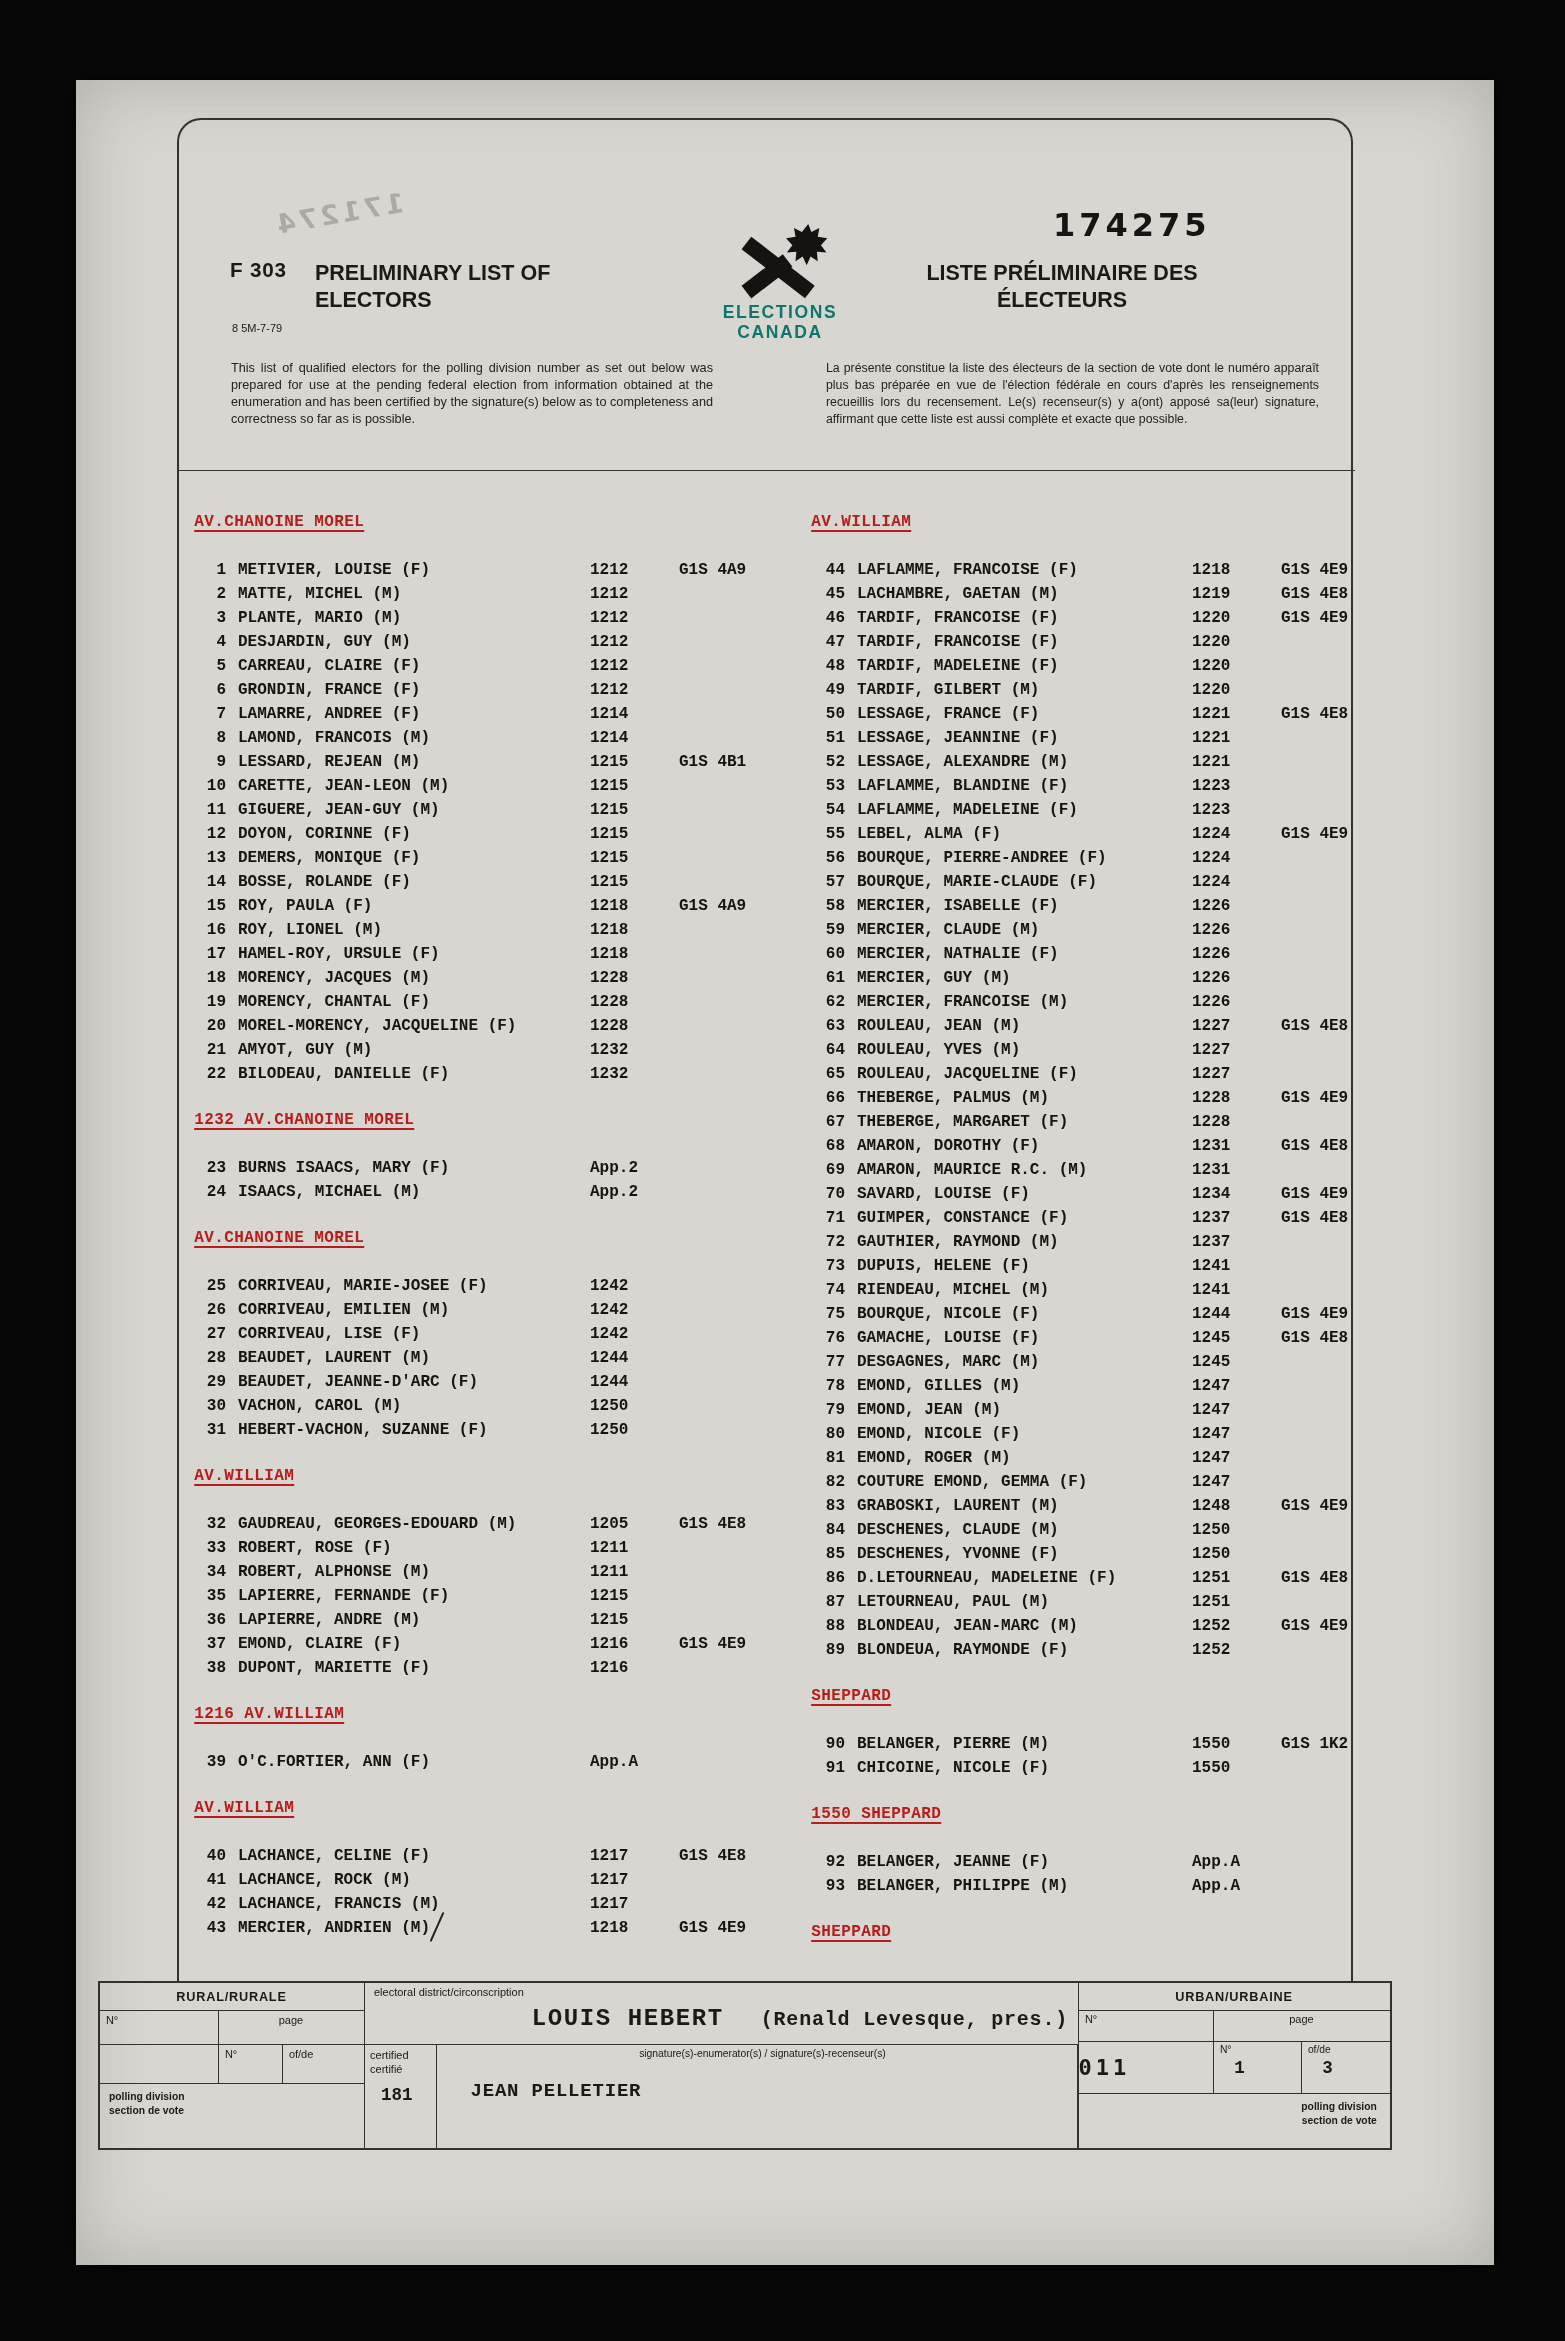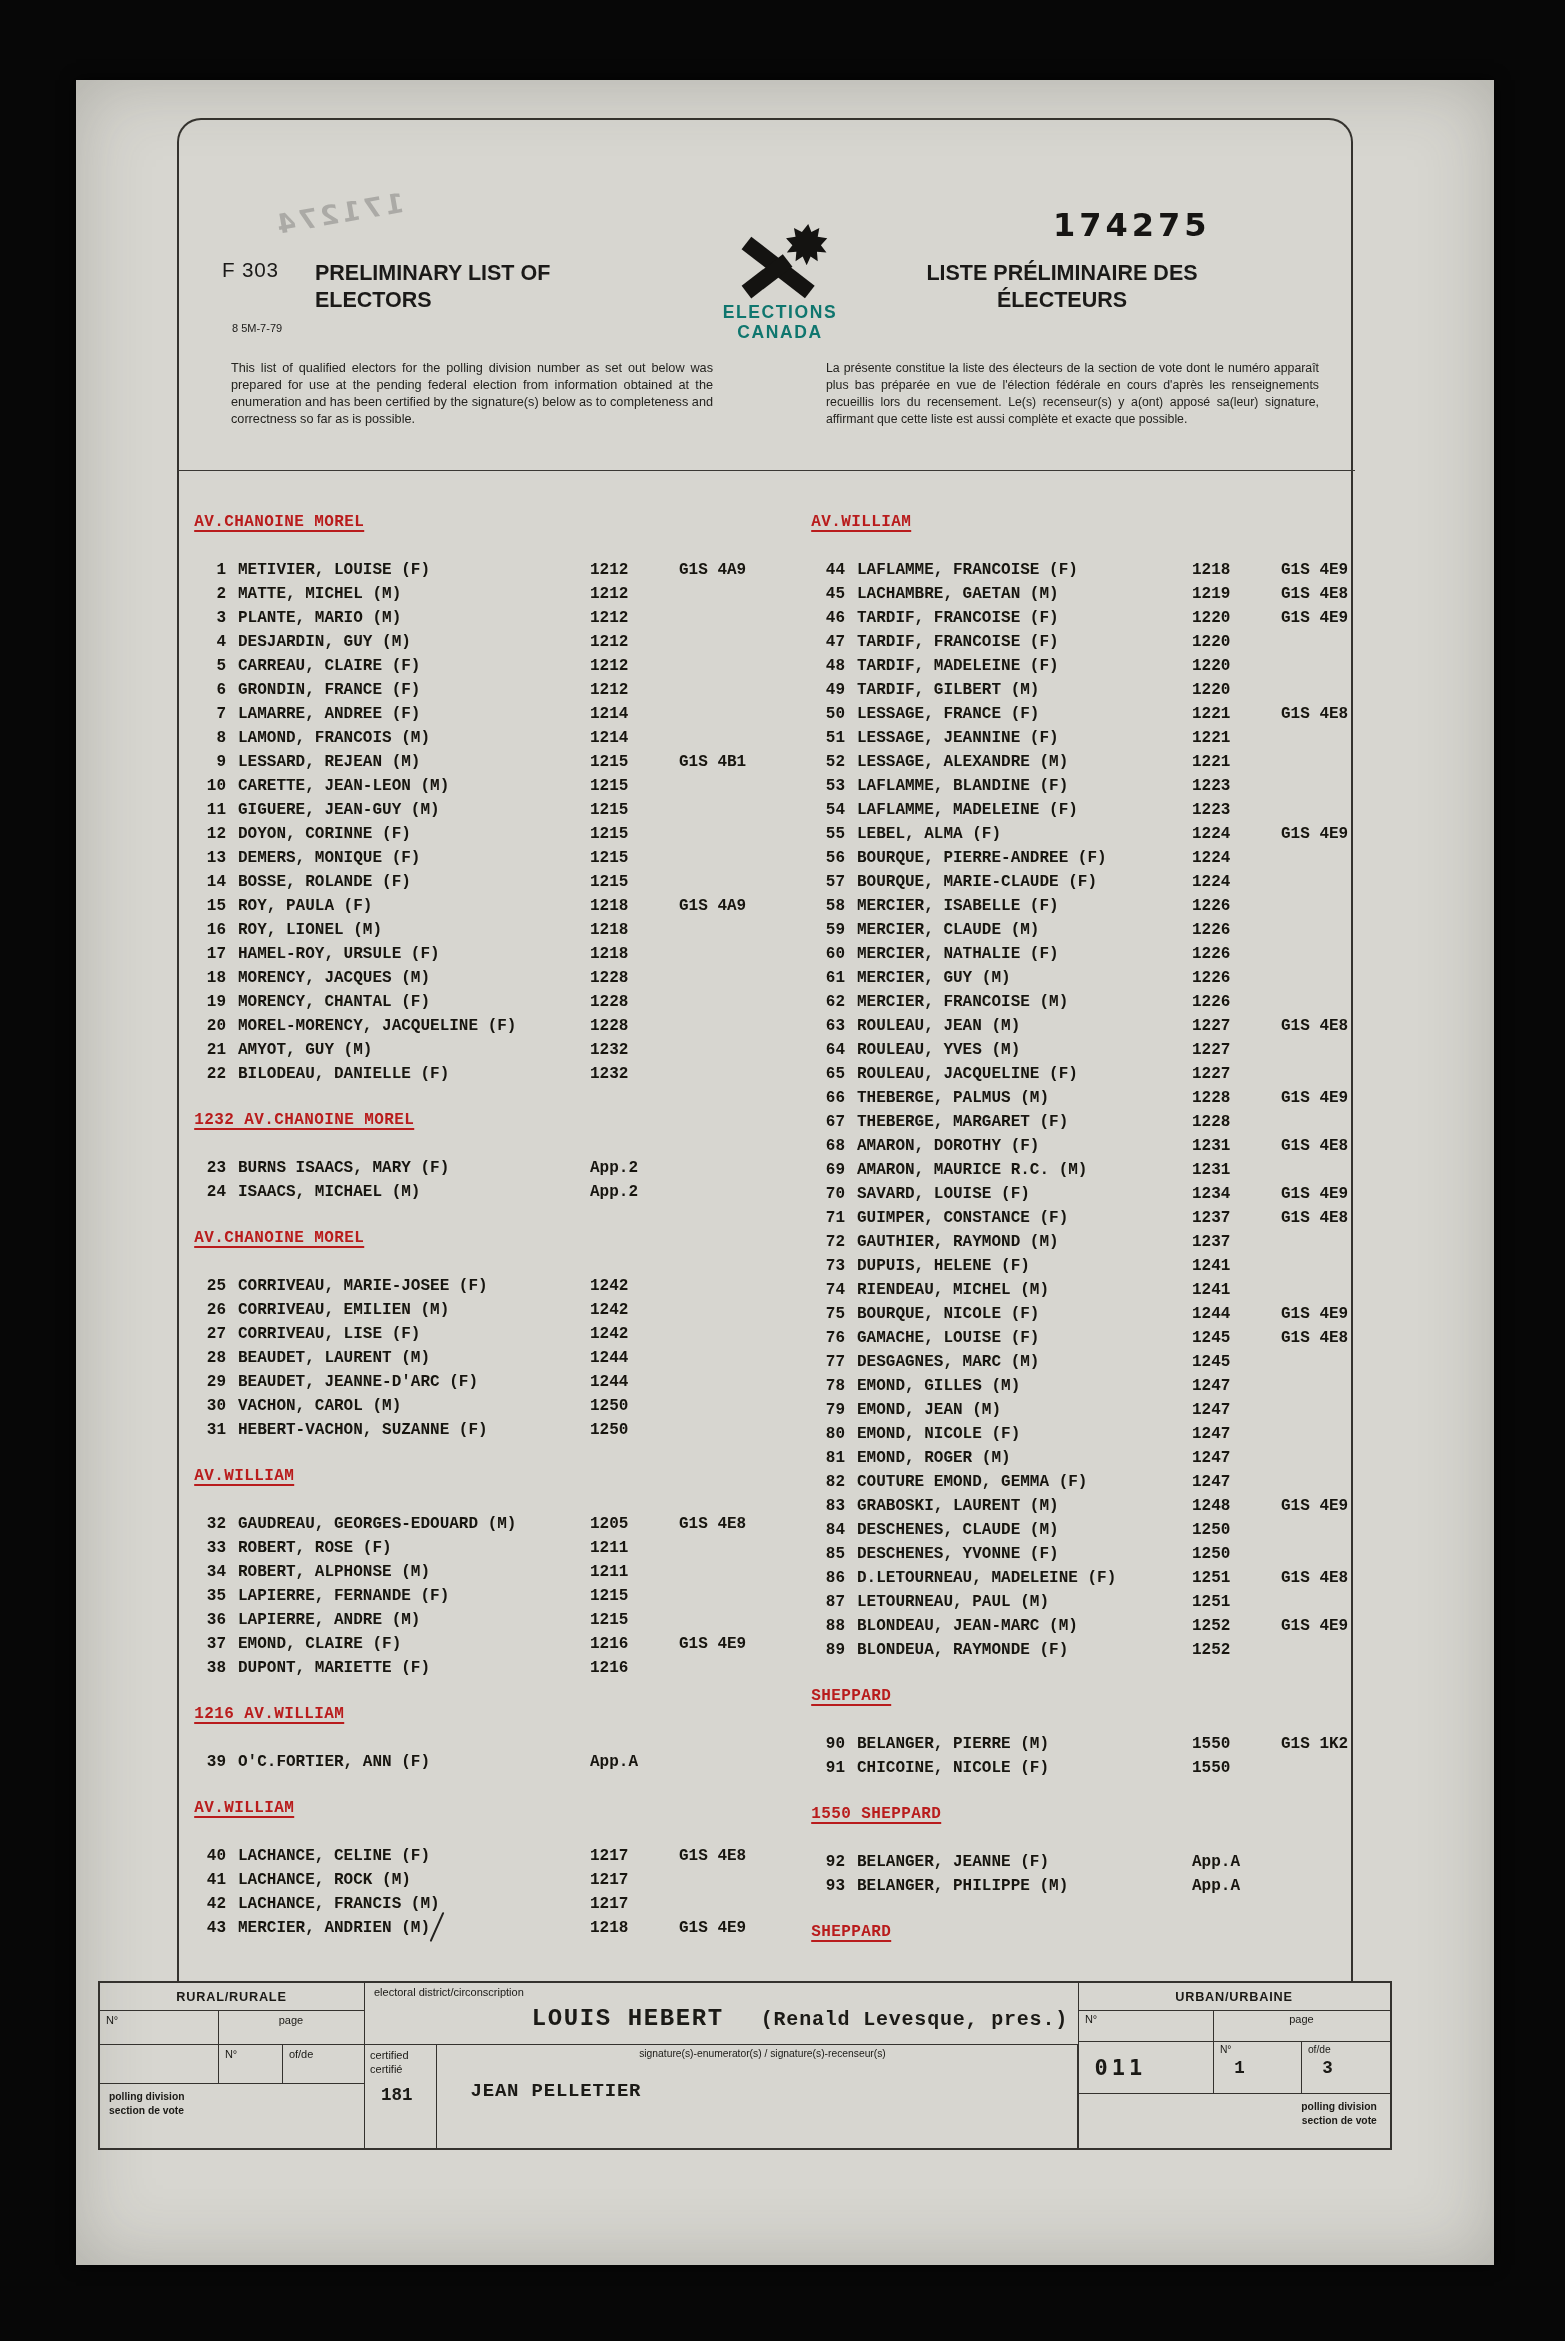--- a/index.html
+++ b/index.html
@@ -20,21 +20,21 @@
     border:2.4px solid #34322e;border-bottom:none;
     border-radius:24px 24px 0 0;
     box-sizing:border-box;
   }
   .header-divider{
     position:absolute;left:101px;top:390px;width:1178px;height:0;
     border-top:1.6px solid #3a3834;
   }
   
   .abs{position:absolute;}
-  .f303{left:146px;top:178px;font-size:20.7px;font-weight:400;letter-spacing:0.8px;}
+  .f303{left:154px;top:178px;font-size:20.7px;font-weight:700;letter-spacing:0.8px;}
   .print-code{left:156px;top:242px;font-size:11px;}
   .title-en{left:239px;top:180px;width:294px;text-align:left;font-size:21.5px;font-weight:700;line-height:27px;}
   .title-fr{left:839px;top:180px;width:294px;text-align:center;font-size:21.5px;font-weight:700;line-height:27px;}
   .intro{font-size:12.7px;line-height:17px;text-align:justify;color:#24231f;}
   .intro-en{left:155px;top:280px;width:482px;}
   .intro-fr{left:750px;top:280px;width:493px;font-size:12.3px;}
   .stamp{
     left:977px;top:126px;font-family:"DejaVu Sans",sans-serif;
     font-size:32px;font-weight:700;letter-spacing:4px;color:#161513;
   }
@@ -87,21 +87,21 @@
   .r3{height:38px;border-bottom:1.6px solid #34322e;display:flex;}
   .r3 .sp{width:119px;border-right:1.6px solid #34322e;}
   .r3 .c1{width:64px;border-right:1.6px solid #34322e;padding:3.2px 6.4px;}
   .r3 .c2{flex:1;padding:3.2px 6.4px;}
   .block-bottom{flex:1;padding:6.4px 9.5px;font-size:10.3px;font-weight:700;line-height:13.5px;}
   
   .u2{height:30px;border-bottom:1.6px solid #34322e;display:flex;}
   .u2 .c1{width:135px;border-right:1.6px solid #34322e;padding:2.4px 6.4px;}
   .u2 .c2{flex:1;padding:2.4px 6.4px;text-align:center;}
   .u3{height:51px;border-bottom:1.6px solid #34322e;display:flex;}
-  .u3 .cnum{width:135px;border-right:1.6px solid #34322e;display:flex;align-items:center;padding-left:16px;
+  .u3 .cnum{width:135px;border-right:1.6px solid #34322e;display:flex;align-items:center;padding-left:0;
     font-family:"DejaVu Sans Mono",monospace;font-size:22px;font-weight:700;letter-spacing:4px;}
   .u3 .cpg{width:88px;border-right:1.6px solid #34322e;padding:2.4px 6.4px;}
   .u3 .cof{flex:1;padding:2.4px 6.4px;}
   .u3 .lab{font-size:10.3px;}
   .u3 .val{font-family:"Liberation Mono",monospace;font-size:17.5px;font-weight:700;margin:2.4px 0 0 14.3px;}
   .u-bottom{flex:1;padding:6.4px 12.7px;font-size:10.3px;font-weight:700;line-height:13.5px;text-align:right;}
   
   .m-top{height:62px;border-bottom:1.6px solid #34322e;padding:3.2px 9.5px;}
   .m-label{font-size:11px;}
   .m-name{display:flex;align-items:baseline;gap:37px;margin-top:6.4px;

